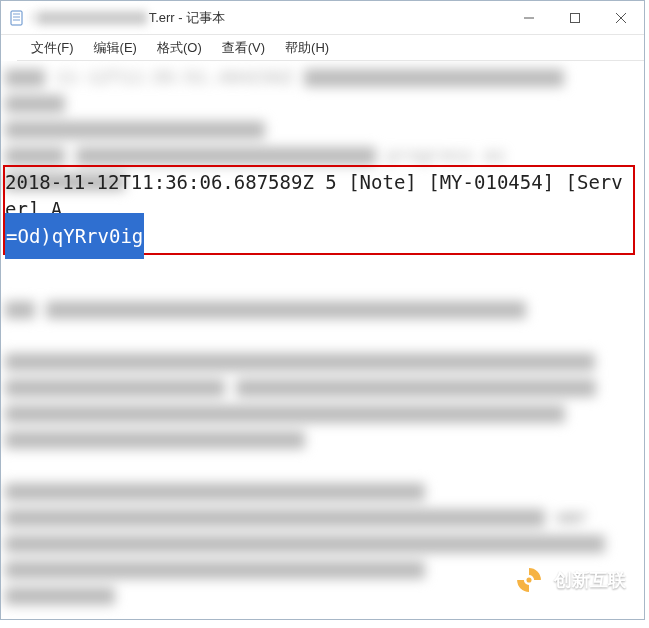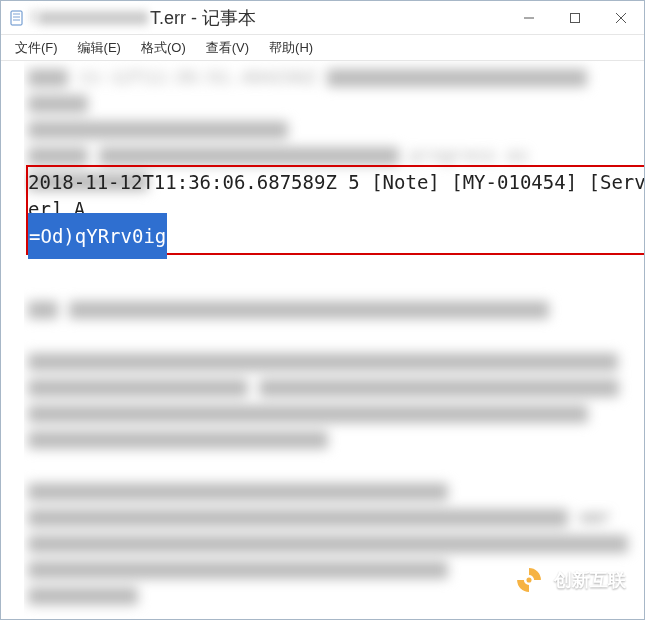--- a/index.html
+++ b/index.html
@@ -27,21 +27,21 @@
     border-bottom: 1px solid #e6e6e6;
   }
   .title-icon {
     width: 16px; height: 16px;
     margin: 0 6px 0 8px;
     display: inline-block;
   }
   .title-icon svg { display: block; }
   .title-text {
     flex: 0 0 auto;
-    font-size: 18px;
+    font-size: 13px;
     color: #333;
     display: flex;
     align-items: center;
     gap: 0;
   }
   .title-text .blur {
     filter: blur(4px);
     color: #888;
   }
   .title-text .clear {
@@ -60,35 +60,35 @@
   }
   .menubar {
     height: 26px;
     display: flex;
     align-items: center;
     gap: 4px;
     padding: 0 6px;
     font-size: 13px;
     color: #333;
     border-bottom: 1px solid #e6e6e6;
+    margin-left: 16px;
   }
   .menu-item {
     padding: 2px 8px;
   }
   .content {
     position: relative;
     padding: 4px 4px;
     font-family: Consolas, "Courier New", monospace;
     font-size: 18px;
     line-height: 26px;
     color: #333;
     height: calc(100% - 60px);
     overflow: hidden;
     word-break: break-all;
-    margin-left: 23px;
   }
   .blurred-lines {
     filter: blur(6px);
     color: #a8a8a8;
     user-select: none;
   }
   .blurred-lines .blk {
     background: #bcbcbc;
     border-radius: 2px;
     display: inline-block;

